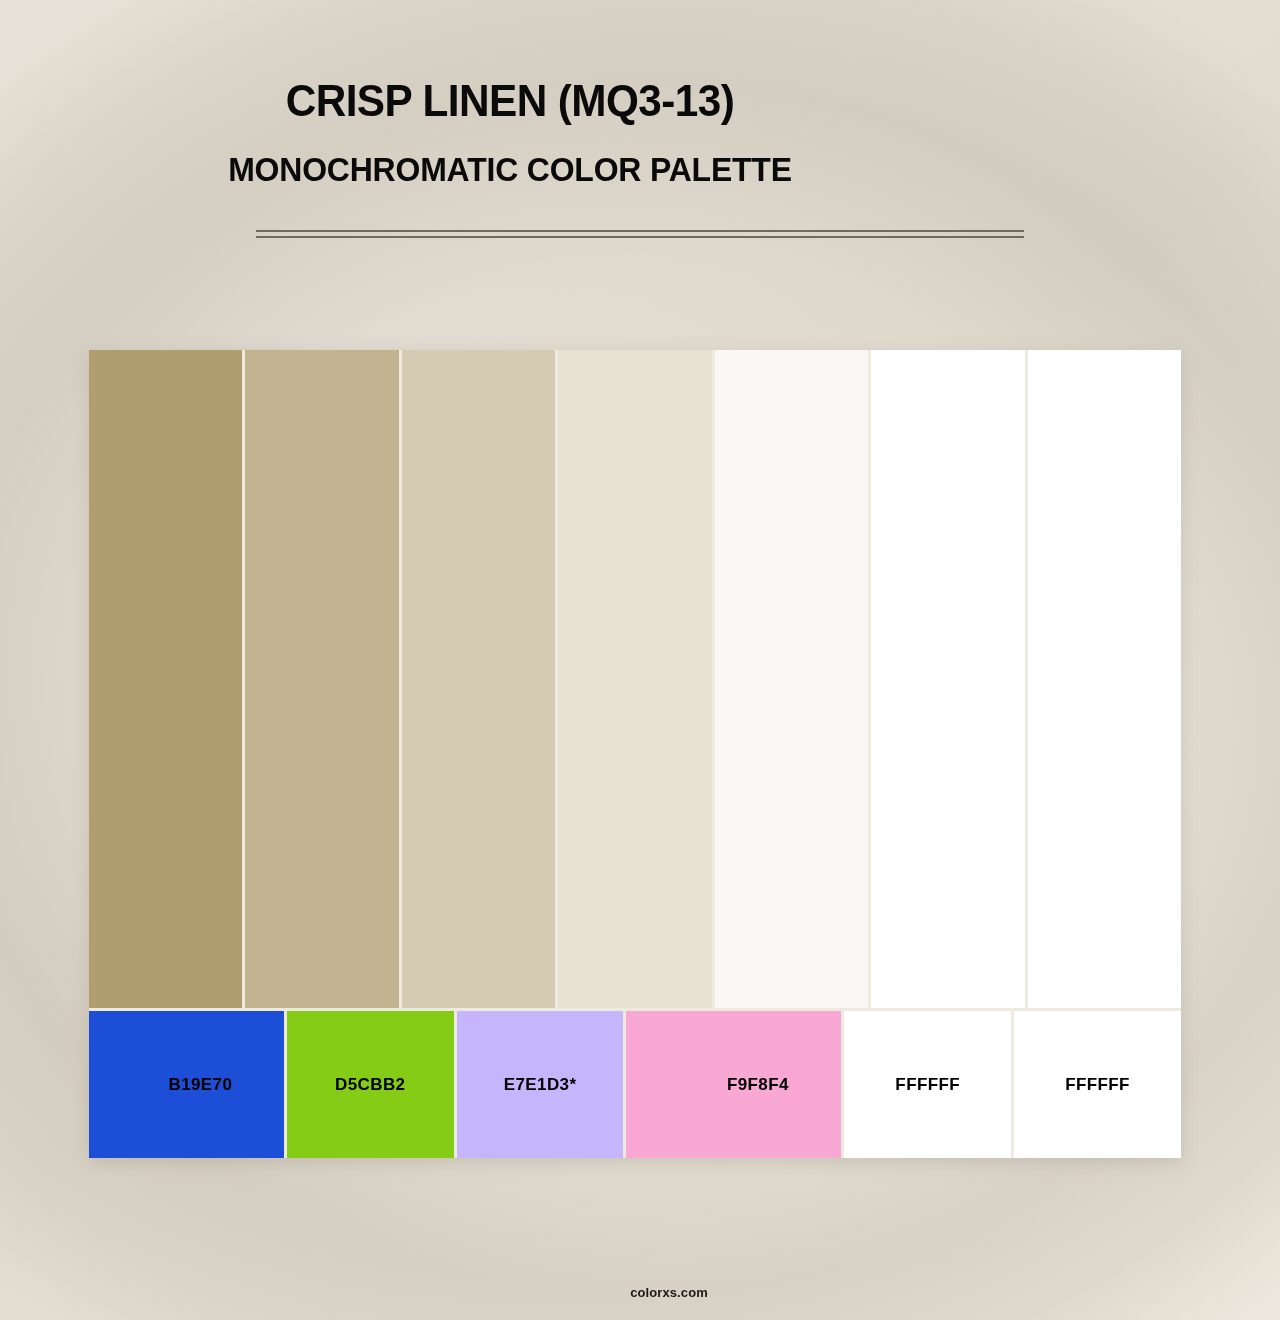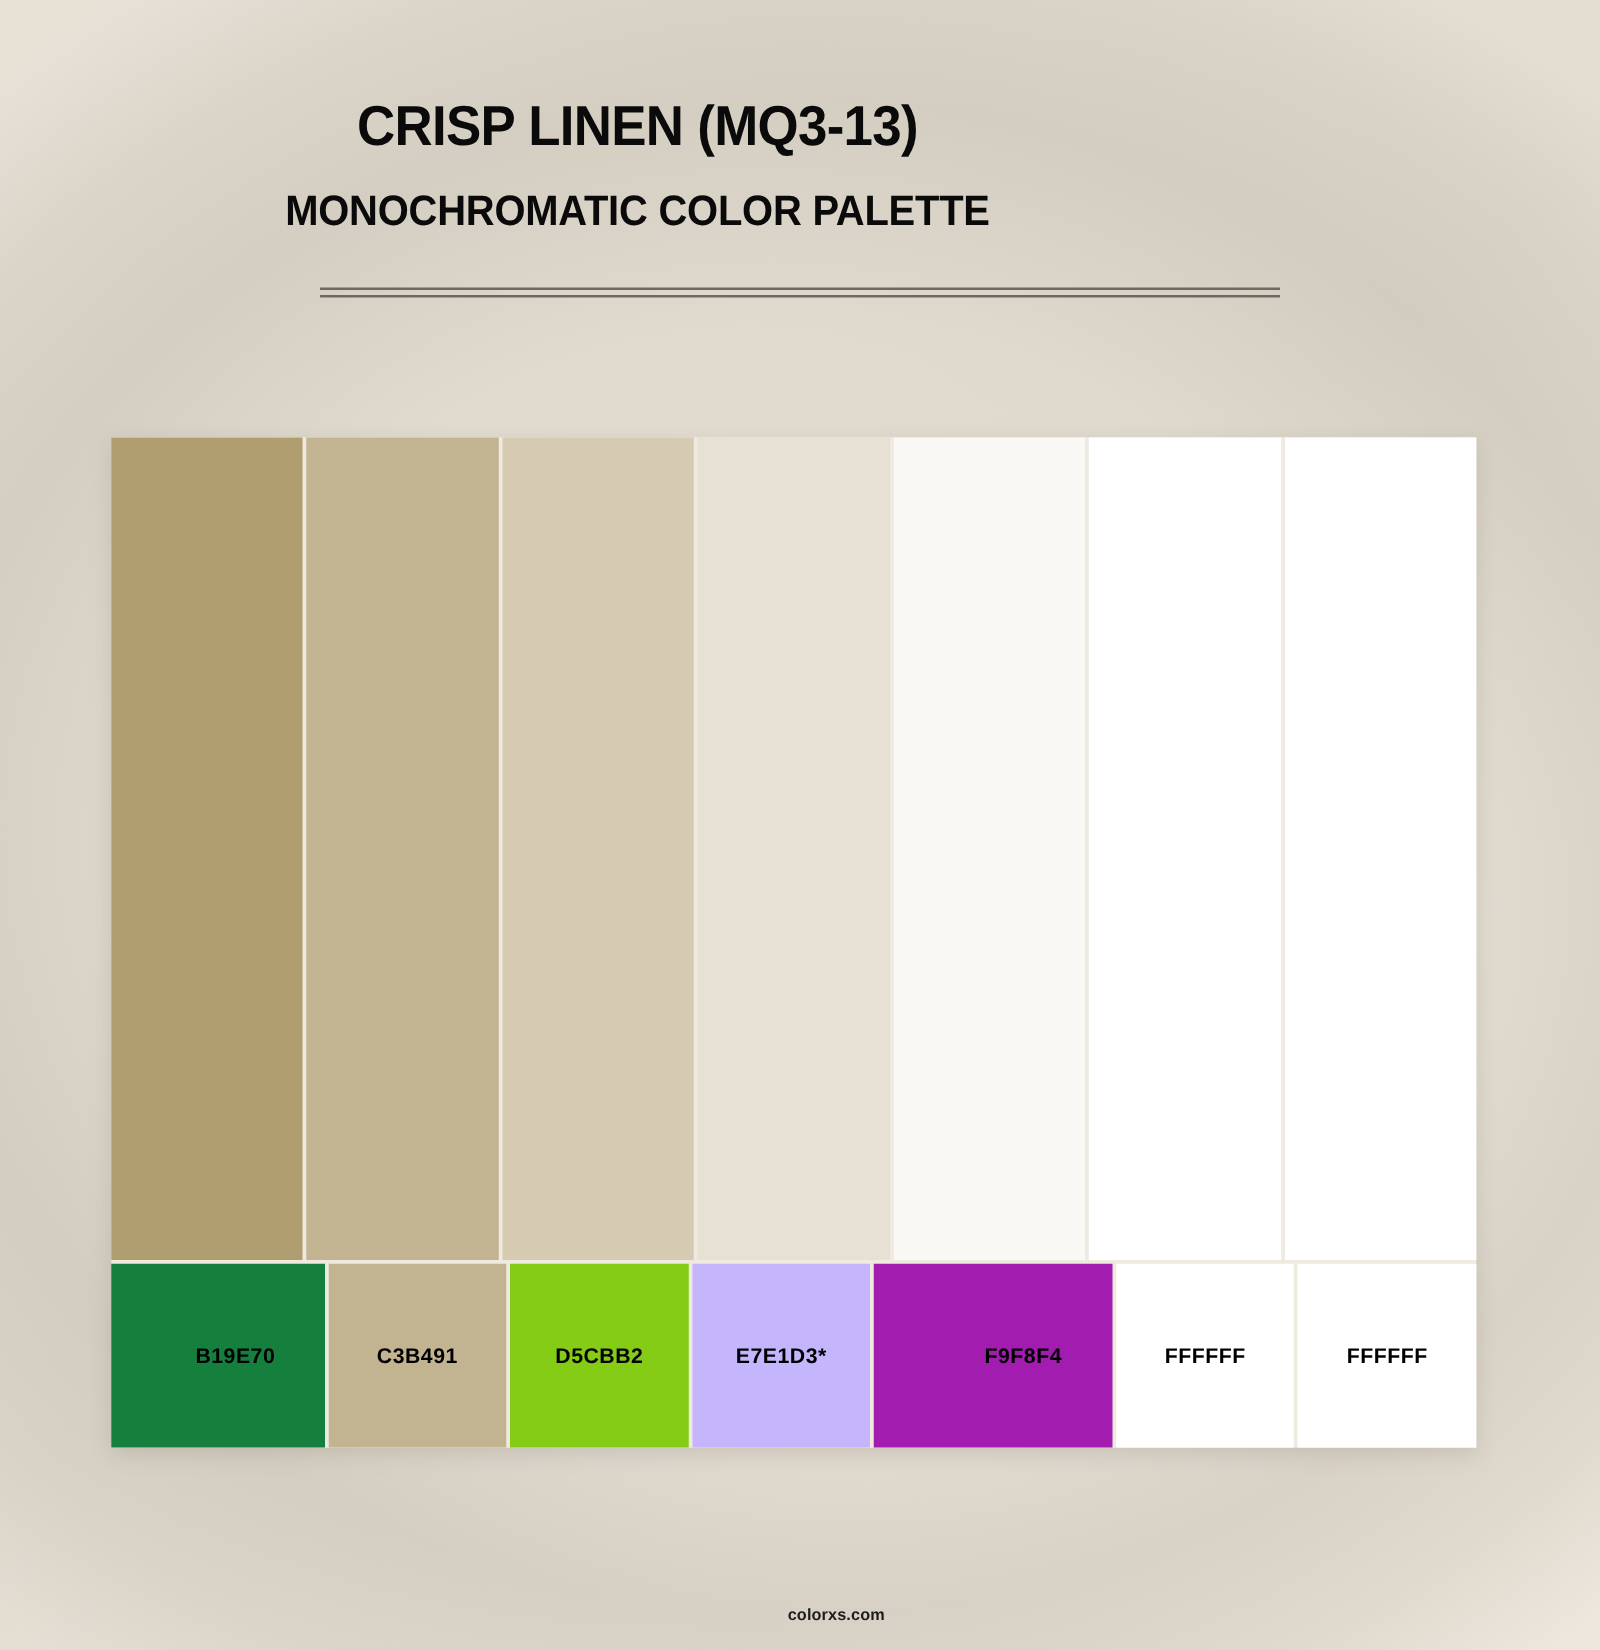--- a/index.html
+++ b/index.html
@@ -162,33 +162,30 @@
   <div id="swatch-row" style="background: rgb(239, 234, 224);">
       <div class="swatch" style="background: rgb(177, 158, 112);"></div>
       <div class="swatch" style="background: rgb(195, 180, 145);"></div>
       <div class="swatch" style="background: rgb(213, 203, 178);"></div>
       <div class="swatch" style="background: rgb(231, 225, 211);"></div>
       <div class="swatch" style="background: rgb(249, 248, 244);"></div>
       <div class="swatch" style="background: rgb(255, 255, 255);"></div>
       <div class="swatch" style="background: rgb(255, 255, 255);"></div>
     </div>
   <div id="label-row" style="background: rgb(239, 234, 224);">
-      <div class="label-cell" style="background: #15803d; padding-left: 28px;">
+      <div class="label-cell" style="background: #1d4ed8; padding-left: 28px;">
         <span class="label-text" style="color: rgb(0, 0, 0);">B19E70</span>
-      </div>
-      <div class="label-cell" style="background: rgb(195, 180, 145);">
-        <span class="label-text" style="color: rgb(0, 0, 0);">C3B491</span>
       </div>
       <div class="label-cell" style="background: #84cc16;">
         <span class="label-text" style="color: rgb(0, 0, 0);">D5CBB2</span>
       </div>
       <div class="label-cell" style="background: #c4b5fd;">
         <span class="label-text" style="color: rgb(0, 0, 0);">E7E1D3*</span>
       </div>
-      <div class="label-cell" style="background: #a21caf; padding-left: 48px;">
+      <div class="label-cell" style="background: #f9a8d4; padding-left: 48px;">
         <span class="label-text" style="color: rgb(0, 0, 0);">F9F8F4</span>
       </div>
       <div class="label-cell" style="background: rgb(255, 255, 255);">
         <span class="label-text" style="color: rgb(0, 0, 0);">FFFFFF</span>
       </div>
       <div class="label-cell" style="background: rgb(255, 255, 255);">
         <span class="label-text" style="color: rgb(0, 0, 0);">FFFFFF</span>
       </div>
     </div>
 </div>

